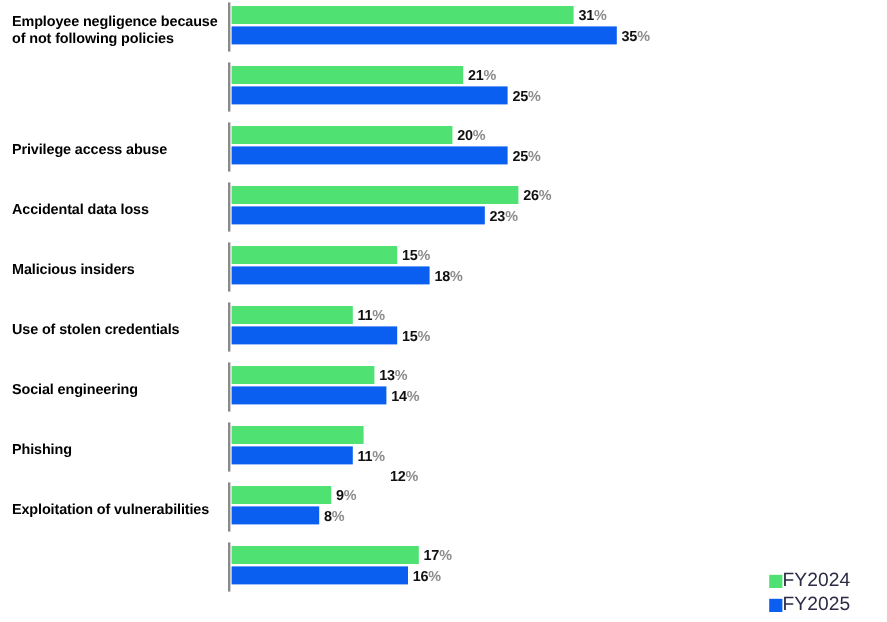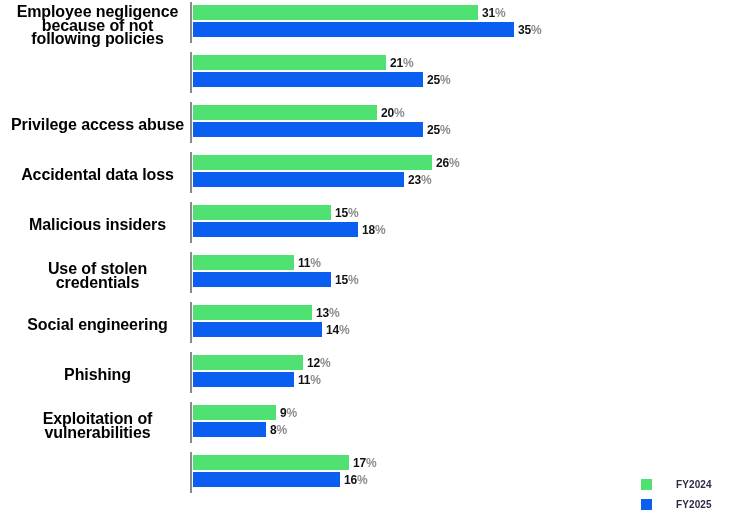--- a/index.html
+++ b/index.html
@@ -35,26 +35,26 @@
     height: 50px;
   }
 
   
   .cat-label {
     position: absolute;
     left: 10px;
     width: 175px;
     top: 50%;
     transform: translateY(-50%);
-    font-size: 16px;
+    font-size: 12px;
     font-weight: bold;
     color: #000000;
     line-height: 13.5px;
     letter-spacing: -0.1px;
-    text-align: center;
+    text-align: left;
   }
 
   
   .axis-tick {
     position: absolute;
     left: 190px;
     top: 2px;
     width: 1.5px;
     height: 41px;
     background: #8a8a8a;
@@ -116,23 +116,23 @@
     height: 20px;
   }
 
   .legend-swatch {
     width: 11px;
     height: 11px;
     flex: 0 0 11px;
   }
 
   .legend-label {
-    margin-left: 24px;
-    font-size: 10px;
-    font-weight: bold;
+    margin-left: 0;
+    font-size: 16px;
+    font-weight: normal;
     color: #2b2b45;
     letter-spacing: 0.1px;
   }
 </style>
 </head>
 <body>
 
 <div id="chart-root">
 
   <div id="plot-area">
@@ -232,21 +232,21 @@
             <div class="bar-value" style="left: 129px;"><span class="num">14</span><span class="pct">%</span></div>
           </div>
         </div>
       </div>
       <div class="chart-row" style="top: 350px;">
         <div class="cat-label">Phishing</div>
         <div class="axis-tick"></div>
         <div class="bars">
           <div class="bar-line s0" style="width: 170px;">
             <div class="bar-rect" style="width: 110px; background: rgb(79, 226, 114);"></div>
-            <div class="bar-value" style="left: 110px;"><span class="num">12</span><span class="pct">%</span></div>
+            <div class="bar-value" style="left: 128px; margin-top: 34px;"><span class="num">12</span><span class="pct">%</span></div>
           </div>
           <div class="bar-line s1" style="width: 161px;">
             <div class="bar-rect" style="width: 101px; background: rgb(11, 95, 240);"></div>
             <div class="bar-value" style="left: 101px;"><span class="num">11</span><span class="pct">%</span></div>
           </div>
         </div>
       </div>
       <div class="chart-row" style="top: 400px;">
         <div class="cat-label">Exploitation of vulnerabilities</div>
         <div class="axis-tick"></div>

